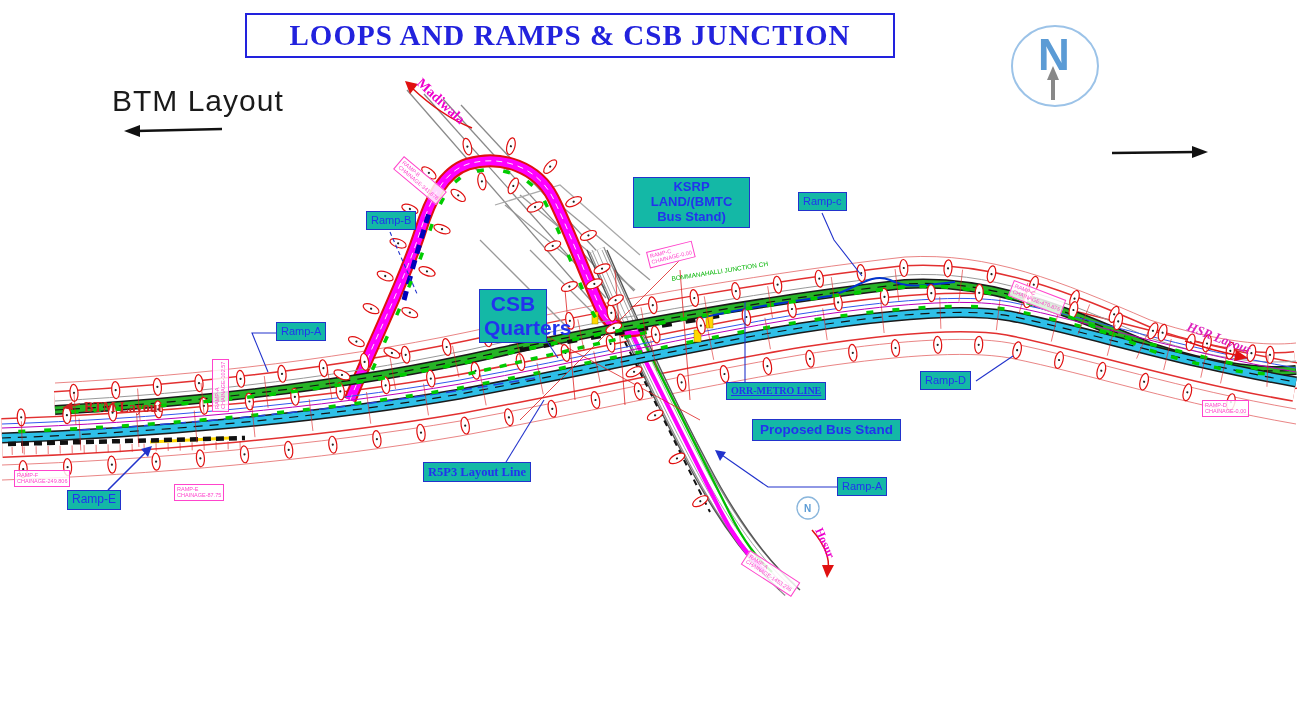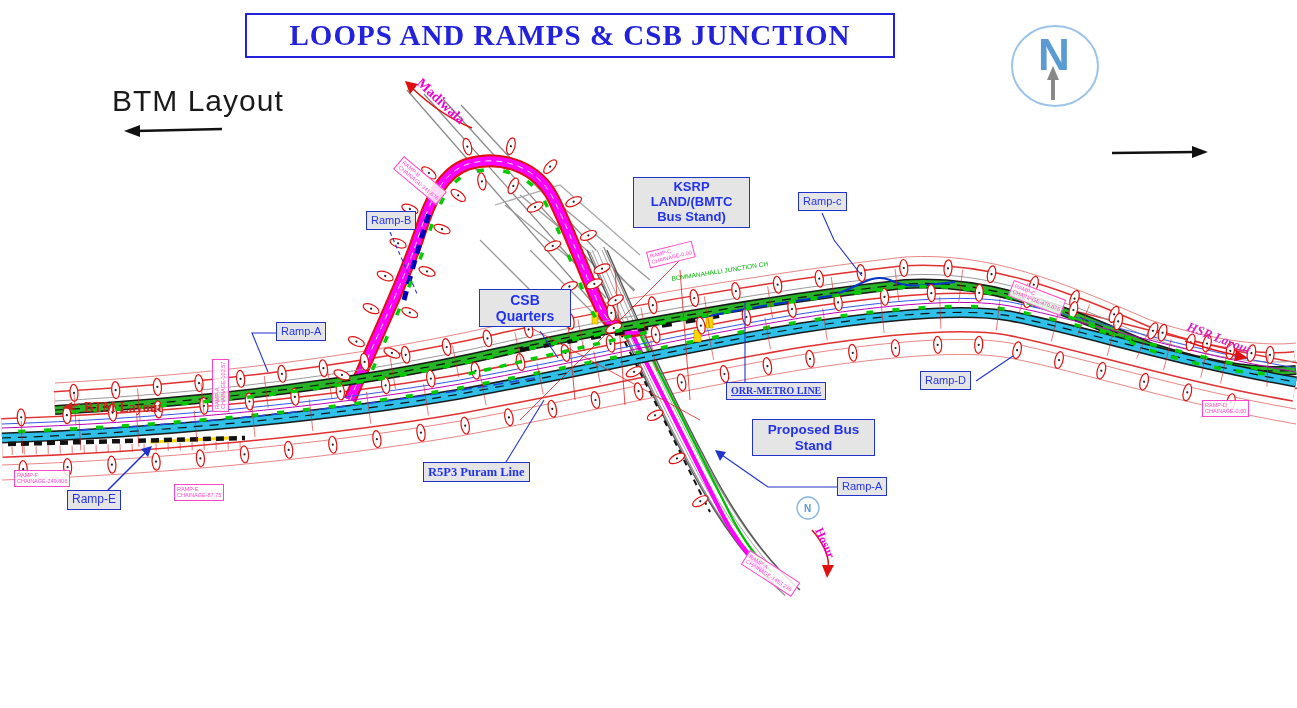--- a/index.html
+++ b/index.html
@@ -12,27 +12,27 @@
   #draw{position:absolute;left:0;top:0}
 
   .title-box{
     position:absolute;left:245px;top:13px;width:650px;height:45px;
     border:2px solid var(--title_blue);display:flex;align-items:center;justify-content:center;
     font-family:"Liberation Serif",serif;font-weight:bold;font-size:29px;letter-spacing:1px;
     color:var(--title_blue);background:#fff;text-align:center;
   }
   .dir-label{position:absolute;font-size:30px;color:#1a1a1a;letter-spacing:1px}
   .callout{
-    position:absolute;border:1.5px solid var(--callout_blue);background:#e5e5e5;color:#2233ee;
+    position:absolute;border:1.5px solid var(--callout_blue);background:#14b8a6;color:#2233ee;
     text-align:center;font-size:11px;line-height:1.15;padding:2px 4px;white-space:nowrap;z-index:5;
   }
   .callout.multi{white-space:normal}
-  .co-csb{left:479px;top:289px;width:92px;font-size:14px;font-weight:bold}
+  .co-csb{left:479px;top:289px;width:68px;font-size:21px;font-weight:bold}
   .co-ksrp{left:633px;top:177px;width:117px;font-size:13px;font-weight:bold}
-  .co-bus{left:752px;top:419px;width:123px;font-size:13.5px;font-weight:bold}
+  .co-bus{left:752px;top:419px;width:149px;font-size:13.5px;font-weight:bold}
   .co-orr{left:726px;top:382px;font-family:"Liberation Serif",serif;font-weight:bold;font-size:10px;text-decoration:underline}
   .co-r5p3{left:423px;top:462px;font-family:"Liberation Serif",serif;font-weight:bold;font-size:12.5px}
   .co-rampb{left:366px;top:211px}
   .co-rampa-left{left:276px;top:322px}
   .co-rampc{left:798px;top:192px}
   .co-rampd{left:920px;top:371px}
   .co-rampe{left:67px;top:490px;font-size:12px}
   .co-rampa-bot{left:837px;top:477px}
   .chain-tag{
     position:absolute;border:1px solid var(--tag_magenta);color:var(--tag_magenta);
@@ -872,21 +872,21 @@
   <div class="callout co-rampb">Ramp-B</div>
   <div class="callout co-rampa-left">Ramp-A</div>
   <div class="callout multi co-csb">CSB Quarters</div>
   <div class="callout multi co-ksrp">KSRP LAND/(BMTC Bus Stand)</div>
   <div class="callout co-rampc">Ramp-c</div>
   <div class="callout co-rampd">Ramp-D</div>
   <div class="callout co-rampe">Ramp-E</div>
   <div class="callout co-rampa-bot">Ramp-A</div>
   <div class="callout co-orr">ORR-METRO LINE</div>
   <div class="callout multi co-bus">Proposed Bus Stand</div>
-  <div class="callout co-r5p3">R5P3 Puram Line</div>
+  <div class="callout co-r5p3">R5P3 Layout Line</div>
 
   <div class="chain-tag ct0">
       <div>RAMP-F</div>
       <div>CHAINAGE-249.806</div>
     </div>
   <div class="chain-tag ct1">
       <div>RAMP-E</div>
       <div>CHAINAGE-87.75</div>
     </div>
   <div class="chain-tag ct2">

